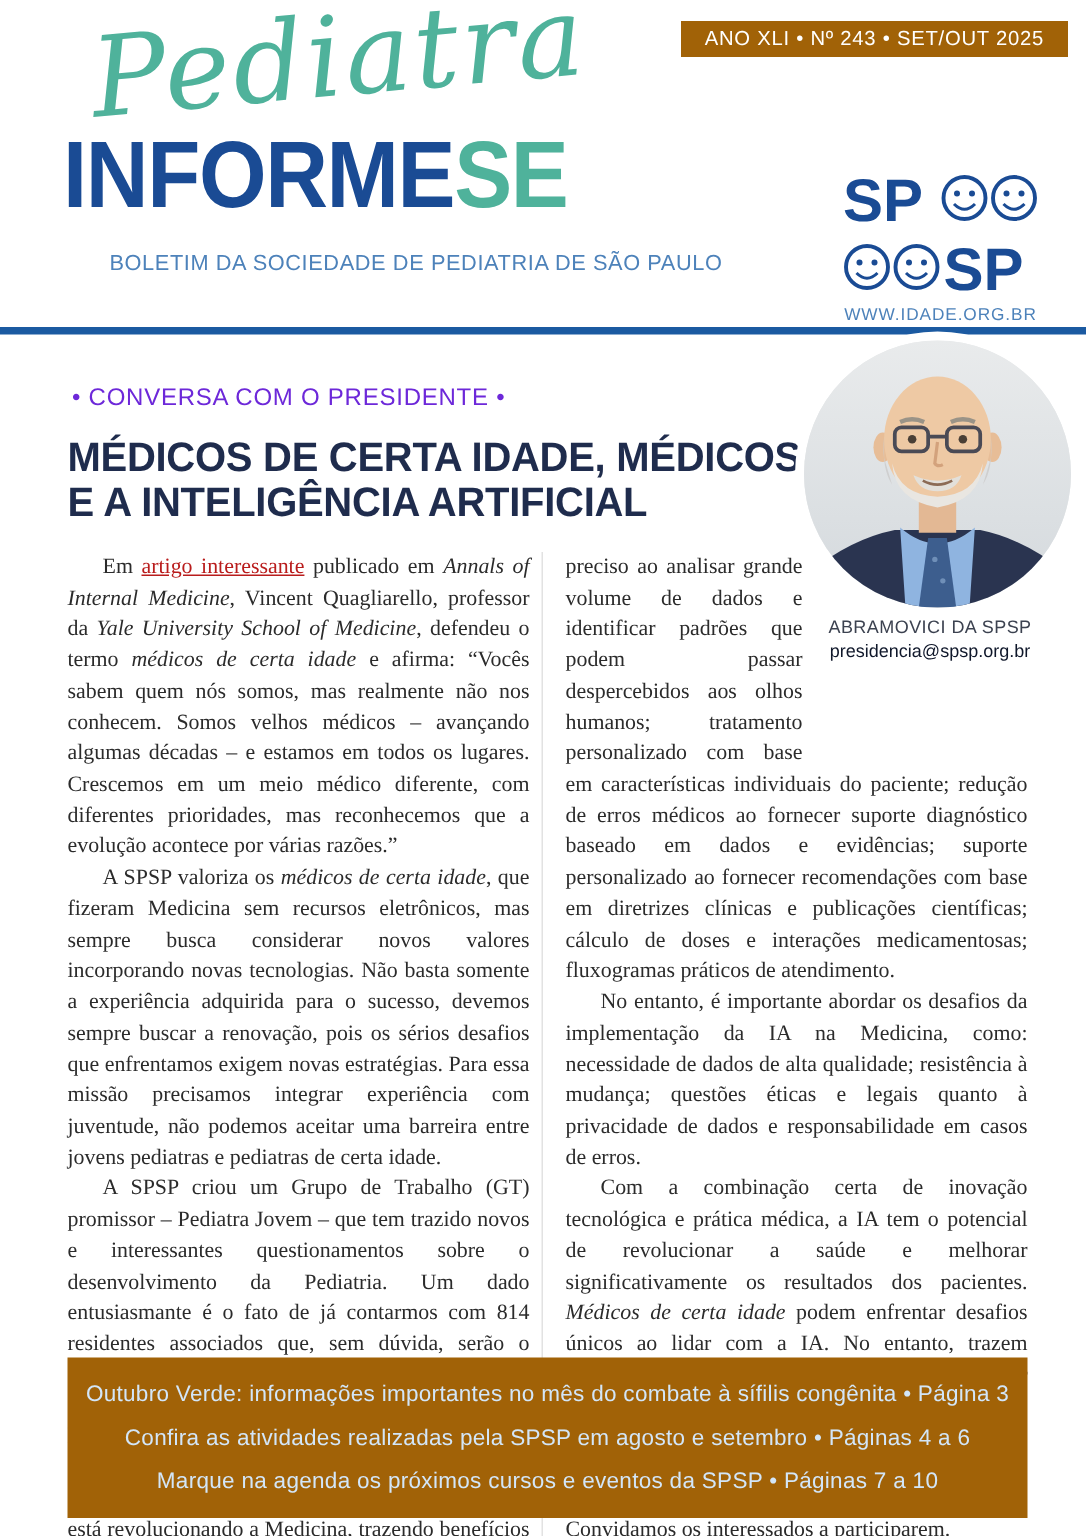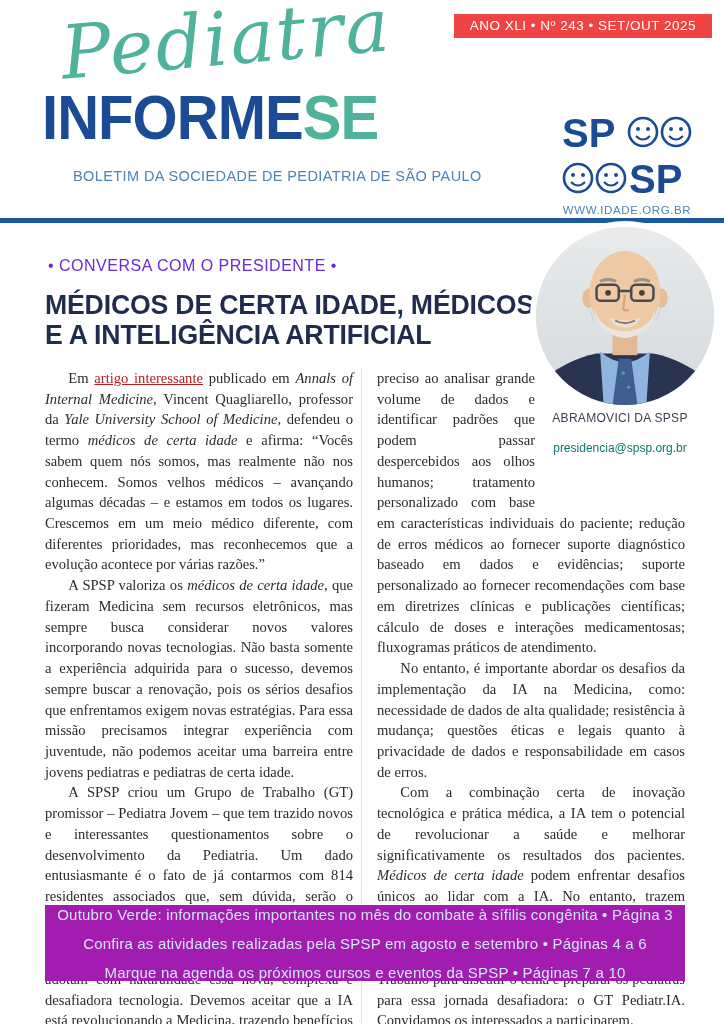--- a/index.html
+++ b/index.html
@@ -1,20 +1,20 @@
 <!DOCTYPE html>
 <html lang="pt"><head>
 <meta charset="utf-8">
 <style>
   html,body{margin:0;padding:0;background:#ffffff;}
   .page{position:relative;width:724px;height:1024px;background:#ffffff;overflow:hidden;
         font-family:"Liberation Sans",sans-serif;}
 
   
-  .issue-badge{position:absolute;top:14px;right:12px;background:#ef4444;color:#ffffff;
+  .issue-badge{position:absolute;top:14px;right:12px;background:#a16207;color:#ffffff;
         font-size:13.5px;letter-spacing:.5px;padding:4px 16px 5px 16px;white-space:nowrap;}
   .script-title{position:absolute;left:58px;top:16px;font-family:"DejaVu Serif",serif;
         font-style:italic;font-size:74px;color:#4fb29b;transform:rotate(-5deg);
         transform-origin:left top;line-height:1;letter-spacing:2px;}
   .main-title{position:absolute;left:42px;top:86px;font-size:63px;font-weight:bold;
         line-height:1;letter-spacing:-1px;transform:scaleX(.92);transform-origin:left top;
         white-space:nowrap;}
   .main-title .t-main{color:#1a4b94;}
   .main-title .t-accent{color:#4fb29b;}
   .subtitle{position:absolute;left:45px;top:168px;font-size:14.5px;color:#4d82ba;
@@ -25,41 +25,41 @@
   .logo-url{font-size:11.5px;color:#4d82ba;letter-spacing:.6px;margin-top:6px;}
 
   .rule{position:absolute;left:0;top:218px;width:724px;height:5px;background:#1b5aa1;}
 
   
   .photo-wrap{position:absolute;left:530px;top:221px;width:178px;height:178px;
         border:6px solid #ffffff;border-radius:50%;overflow:hidden;background:#e7e9ea;z-index:5;}
   .caption{position:absolute;left:520px;top:409px;width:200px;text-align:center;z-index:5;}
   .caption .name{font-size:13.5px;font-weight:bold;color:#1f2c4d;letter-spacing:.2px;}
   .caption .role{font-size:12px;color:#3c4250;margin-top:2px;letter-spacing:.3px;}
-  .caption .email{font-size:12px;color:#0f766e;margin-top:16px;}
+  .caption .email{font-size:12px;color:#0f172a;margin-top:2px;}
 
   
   .section-label{position:absolute;left:48px;top:257px;font-size:16px;color:#6d28d9;
         letter-spacing:.5px;}
   .headline{position:absolute;left:45px;top:290px;font-size:27.5px;font-weight:bold;
         color:#1f2c4d;line-height:1.08;letter-spacing:-.2px;transform:scaleX(.97);
         transform-origin:left top;}
   .article{position:absolute;left:45px;top:368px;width:640px;display:flex;}
   .col{width:312px;font-family:"Liberation Serif",serif;font-size:14.6px;color:#2b2b2b;
         line-height:1.42;text-align:justify;}
   .col-left{margin-right:7px;padding-right:8px;border-right:1px solid #e2e2e2;}
   .col-right{padding-left:8px;}
   .col p{margin:0;text-indent:1.6em;}
   .col p.noindent{text-indent:0;}
   .col a{color:#b91c1c;text-decoration:underline;}
   .photo-spacer{float:right;width:150px;height:132px;}
 
   
-  .footer-box{position:absolute;left:45px;top:905px;width:640px;height:76px;
-        background:#a21caf;color:#d3e6f8;display:flex;flex-direction:column;
+  .footer-box{position:absolute;left:45px;top:905px;width:640px;height:107px;
+        background:#a16207;color:#d3e6f8;display:flex;flex-direction:column;
         justify-content:center;text-align:center;}
   .footer-box .f-item{font-size:15px;letter-spacing:.2px;line-height:29px;}
 </style>
 </head>
 <body>
 
 <div class="page">
 
   <div class="issue-badge">ANO XLI • Nº 243 • SET/OUT 2025</div>
 

